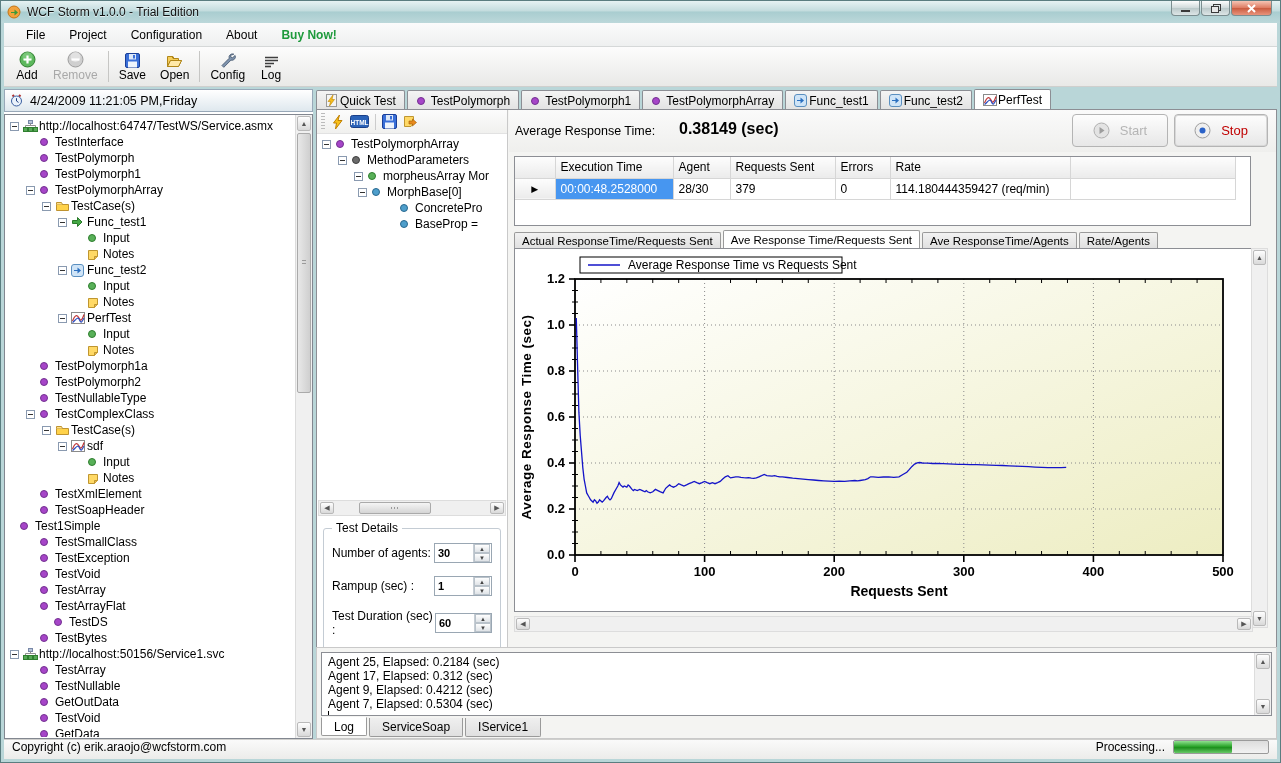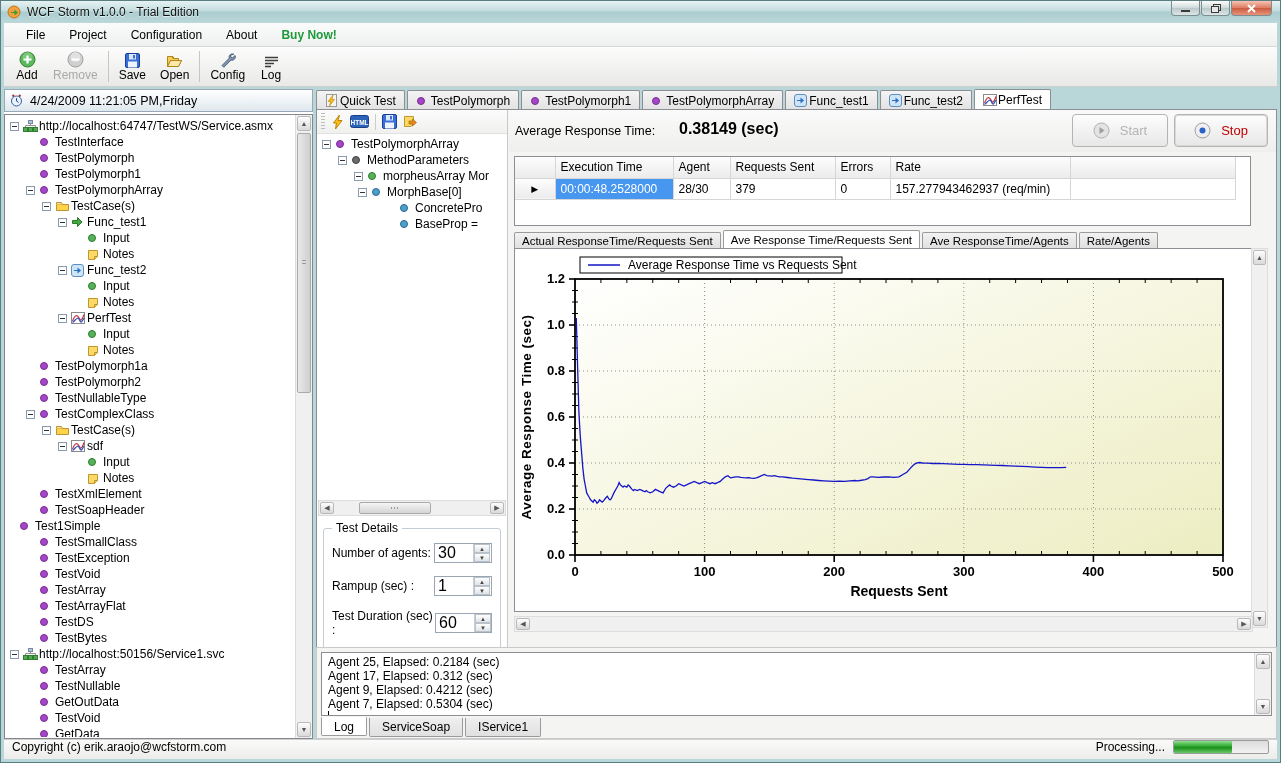--- a/index.html
+++ b/index.html
@@ -64,21 +64,21 @@
   .hsb-arrow { position:absolute; top:1px; bottom:1px; width:14px; display:flex; align-items:center; justify-content:center; font-size:7px; color:#555;
     background:linear-gradient(#fefefe,#d9d9d9); border:1px solid #b9b9b9; border-radius:2px; }
   .hsb-thumb { position:absolute; top:1px; bottom:1px; background:linear-gradient(#f5f5f5,#d5d5d5); border:1px solid #aaa; border-radius:2px; }
   .hsb-grip { position:absolute; top:4px; bottom:4px; left:50%; width:8px; margin-left:-4px;
     background:repeating-linear-gradient(90deg,#9a9a9a 0 1px, transparent 1px 3px); }
   .testdetails { position:absolute; left:6px; right:6px; top:418px; height:148px; border:1px solid #c4ccd4; border-radius:3px; background:#fff; }
   .td-title { position:absolute; top:-8px; left:8px; background:#fff; padding:0 4px; font-size:12px; }
   .td-row { display:flex; align-items:center; justify-content:space-between; margin:13px 8px 0 8px; }
   .td-row:first-of-type { margin-top:14px; }
   .spinbox { display:flex; border:1px solid #9aa7b3; background:#fff; width:58px; height:20px; }
-  .spinbox input { width:38px; border:none; outline:none; font-size:16px; padding-left:3px; font-family:inherit; }
+  .spinbox input { width:38px; border:none; outline:none; font-size:11px; padding-left:3px; font-family:inherit;font-weight:bold; }
   .spinner { width:17px; border-left:1px solid #c6cdd4; display:flex; flex-direction:column; }
   .spinner div { flex:1; font-size:6px; color:#444; display:flex; align-items:center; justify-content:center;
     background:linear-gradient(#fefefe,#dfe3e7); border:1px solid #b9c2ca; }
   
   .perfarea { position:absolute; left:192px; right:0; top:0; bottom:0; }
   .perfheader { position:absolute; left:0; right:0; top:0; height:42px; background:linear-gradient(#fafafa,#efefed); }
   .avg-label { position:absolute; left:6px; top:14px; font-size:12.5px; }
   .avg-value { position:absolute; left:170px; top:10px; font-size:16px; font-weight:bold; }
   .pbtn { position:absolute; top:4px; height:33px; border:1px solid #b4b4b4; border-radius:4px;
     background:linear-gradient(#fdfdfd,#e7e7e7); display:flex; align-items:center; justify-content:center; font-size:13px; }
@@ -566,21 +566,21 @@
           </div>
           <div class="tree-row" style="padding-left: 20px;">
             <span class="exp-sp"></span>
             <span class="ticn">
               <svg width="10" height="10">
                 <circle cx="5" cy="5" r="3.5" fill="#a645c8" stroke="#733090"></circle>
               </svg>
             </span>
             <span>TestArrayFlat</span>
           </div>
-          <div class="tree-row" style="padding-left: 20px;">
+          <div class="tree-row" style="padding-left: 34px;">
             <span class="exp-sp"></span>
             <span class="ticn">
               <svg width="10" height="10">
                 <circle cx="5" cy="5" r="3.5" fill="#a645c8" stroke="#733090"></circle>
               </svg>
             </span>
             <span>TestDS</span>
           </div>
           <div class="tree-row" style="padding-left: 20px;">
             <span class="exp-sp"></span>
@@ -925,21 +925,21 @@
                   <th style="width:55px">Errors</th>
                   <th style="width:180px">Rate</th>
                   <th style="width:165px"></th>
                 </tr>
                 <tr>
                   <td class="rowsel">▶</td>
                   <td class="sel">00:00:48.2528000</td>
                   <td>28/30</td>
                   <td>379</td>
                   <td>0</td>
-                  <td>157.277943462937 (req/min)</td>
+                  <td>114.180444359427 (req/min)</td>
                   <td></td>
                 </tr>
               </tbody>
             </table>
           </div>
         <div class="charttabs" id="charttabs">
             <div class="ctab">Actual ResponseTime/Requests Sent</div>
             <div class="ctab active">Ave Response Time/Requests Sent</div>
             <div class="ctab">Ave ResponseTime/Agents</div>
             <div class="ctab">Rate/Agents</div>

